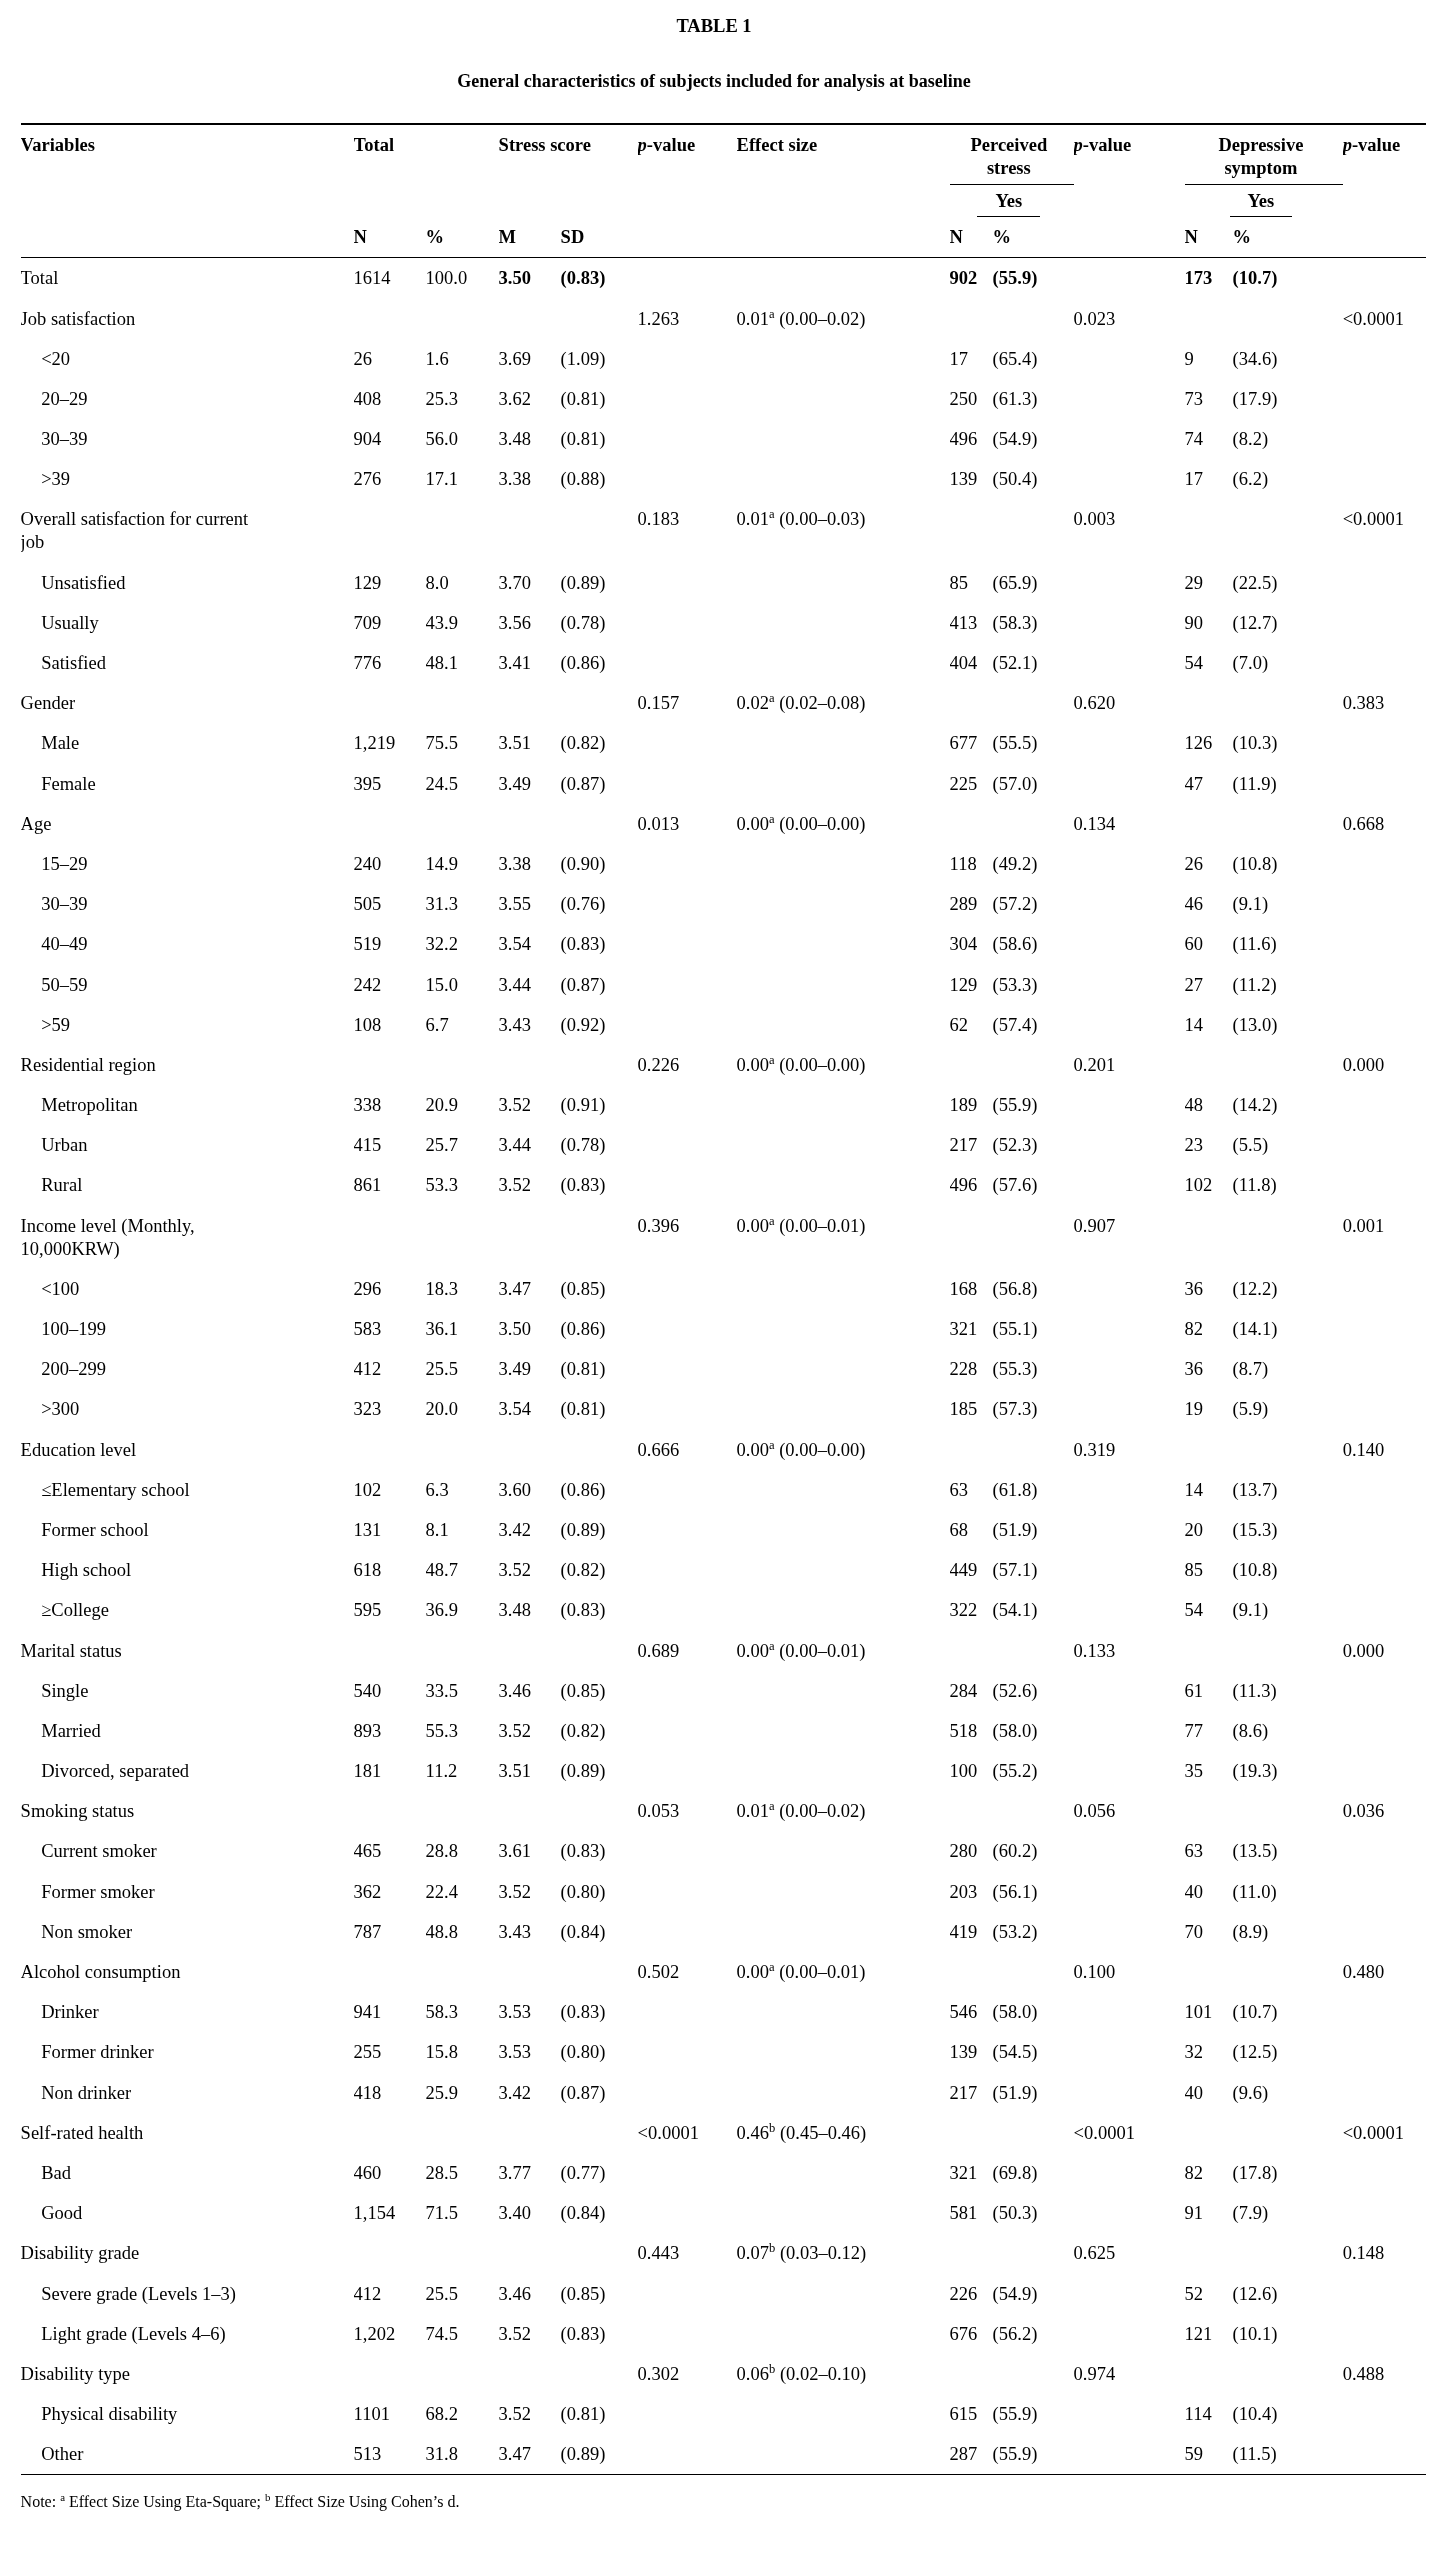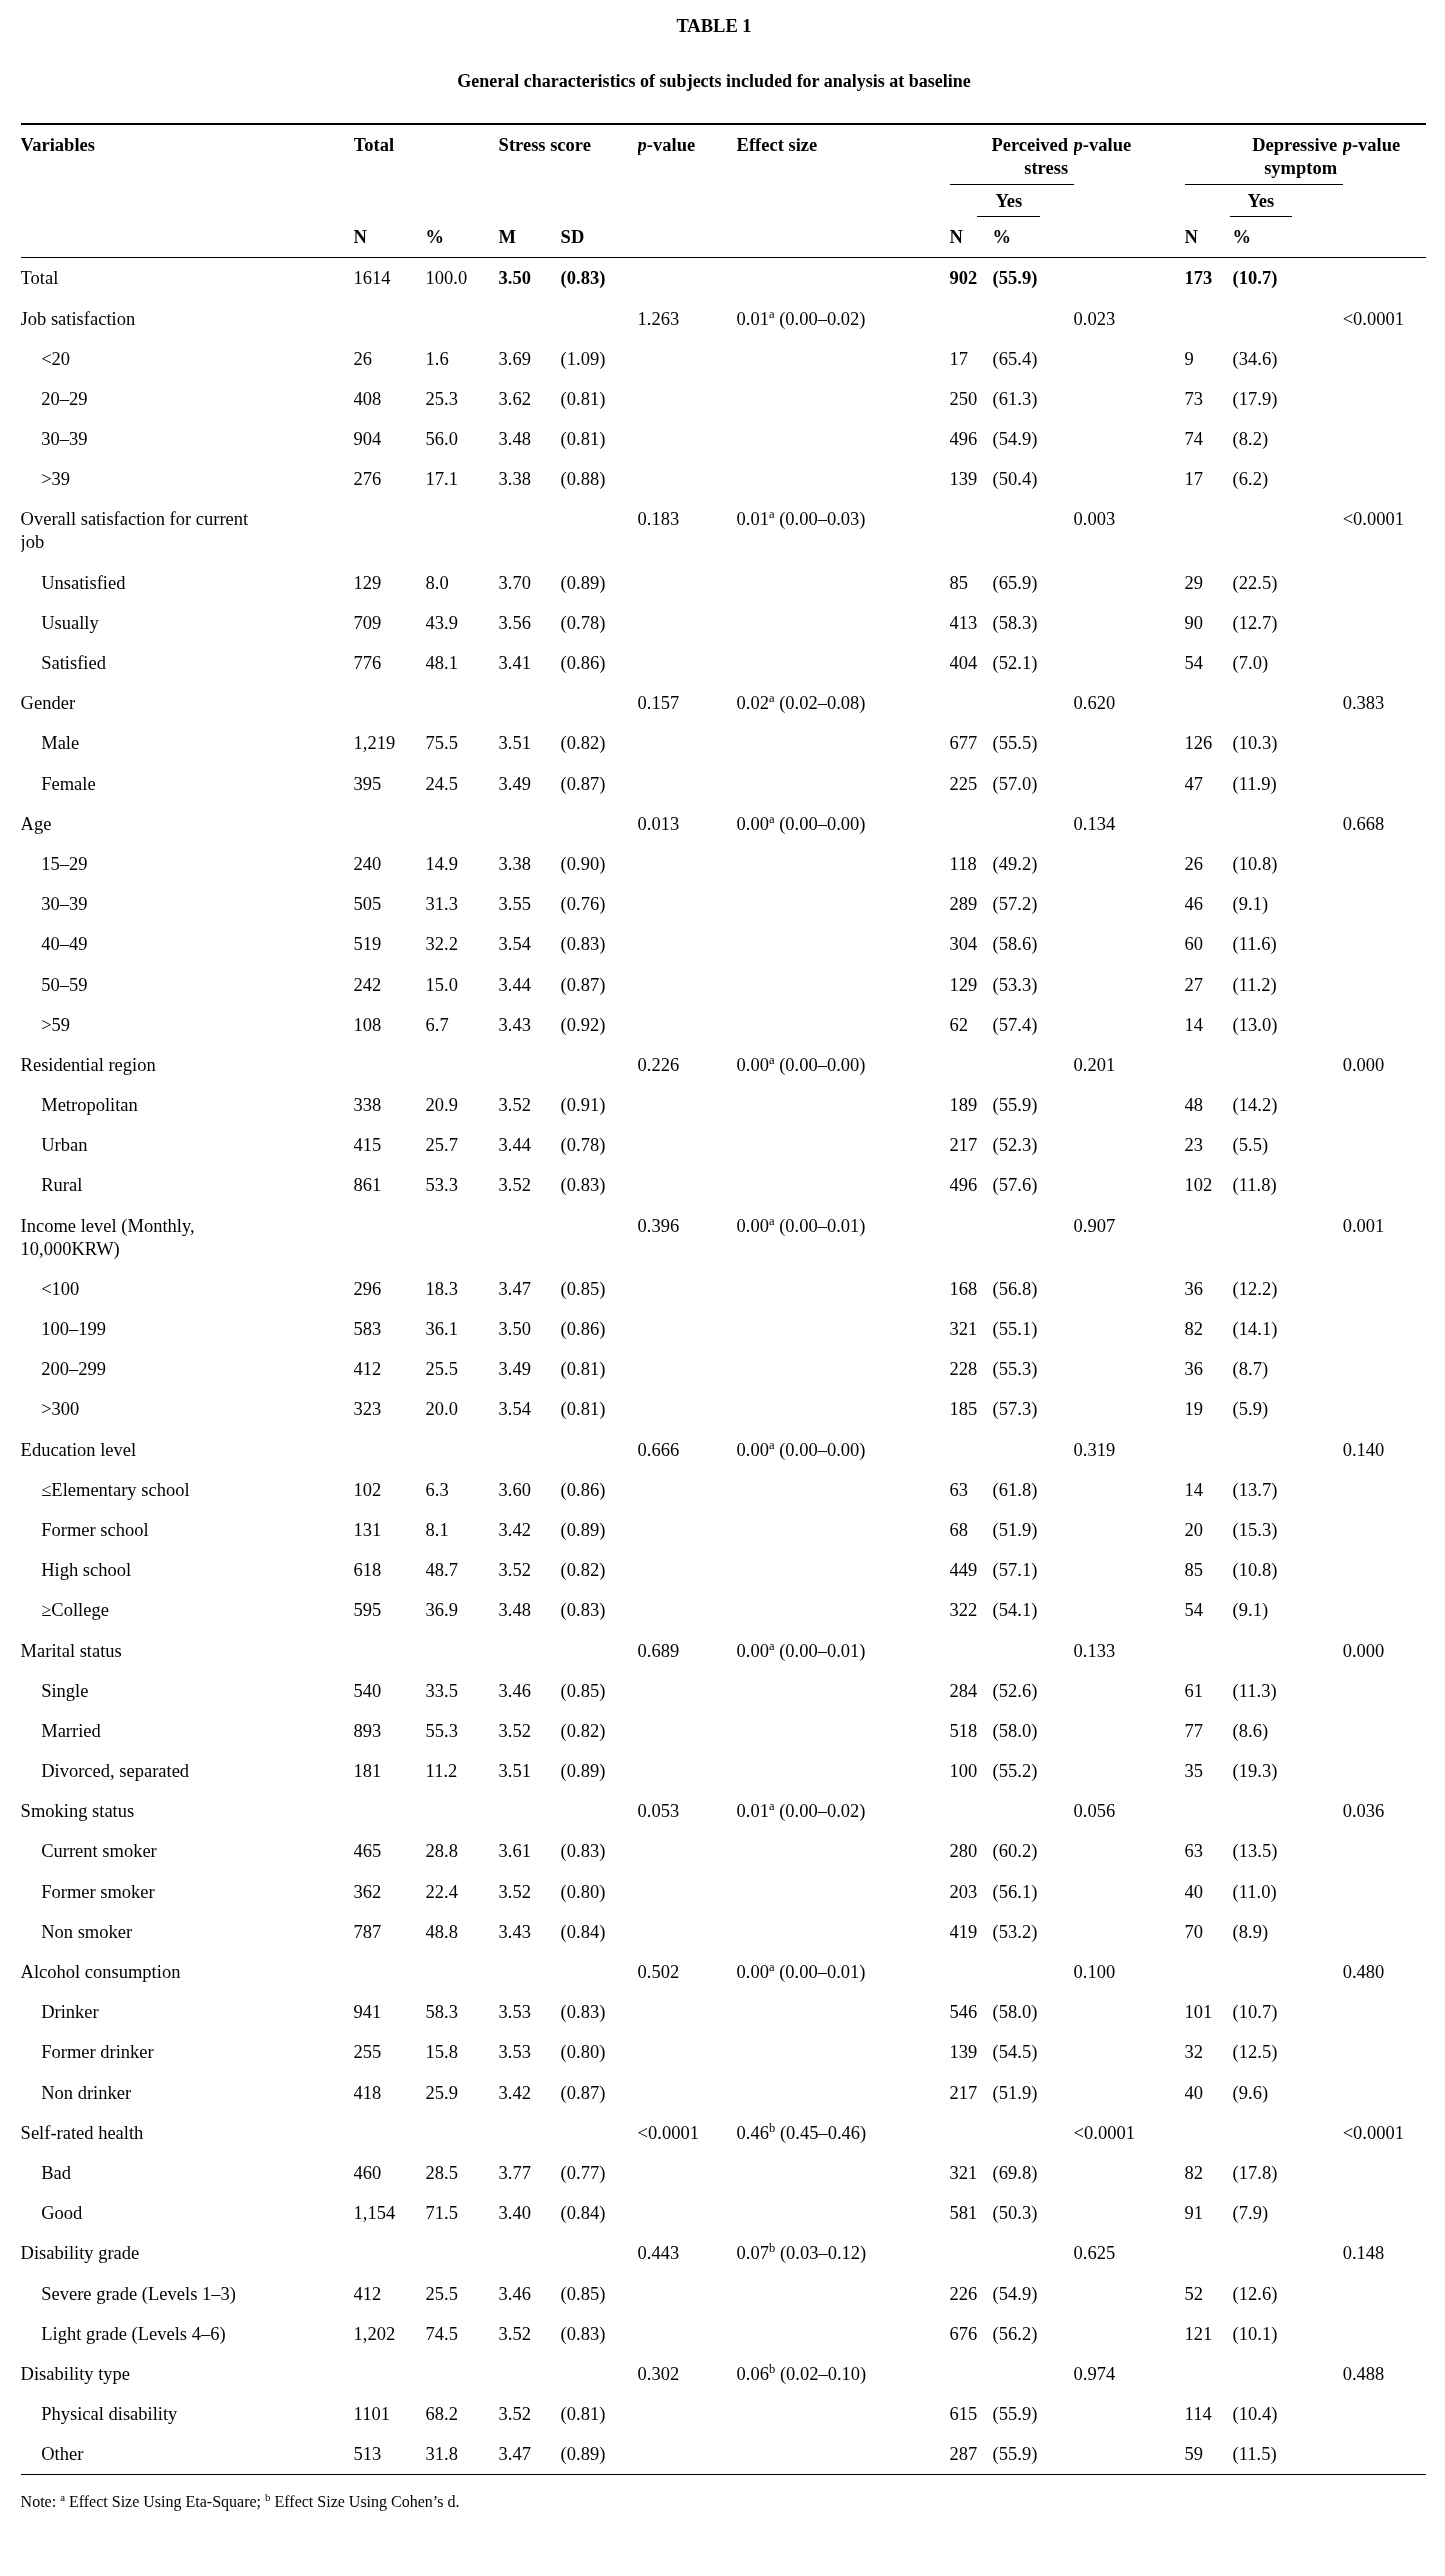--- a/index.html
+++ b/index.html
@@ -42,21 +42,21 @@
     line-height: 23px;
     text-align: left;
     vertical-align: top;
     padding: 9px 5.5px 8.2px 0;
     font-weight: normal;
     overflow: hidden;
   }
   thead th { font-weight: bold; }
   thead th.hb { border-bottom: 1.4px solid #000; margin-top: 26px; }
   thead th.grp {
-    text-align: right;
+    text-align: center;
     border-bottom: 1.4px solid #000;
     padding-bottom: 4px;
   }
   thead th.yes {
     text-align: center;
     padding-top: 5.5px;
     padding-bottom: 0;
   }
   thead th.yes .yes-u {
     display: inline-block;

